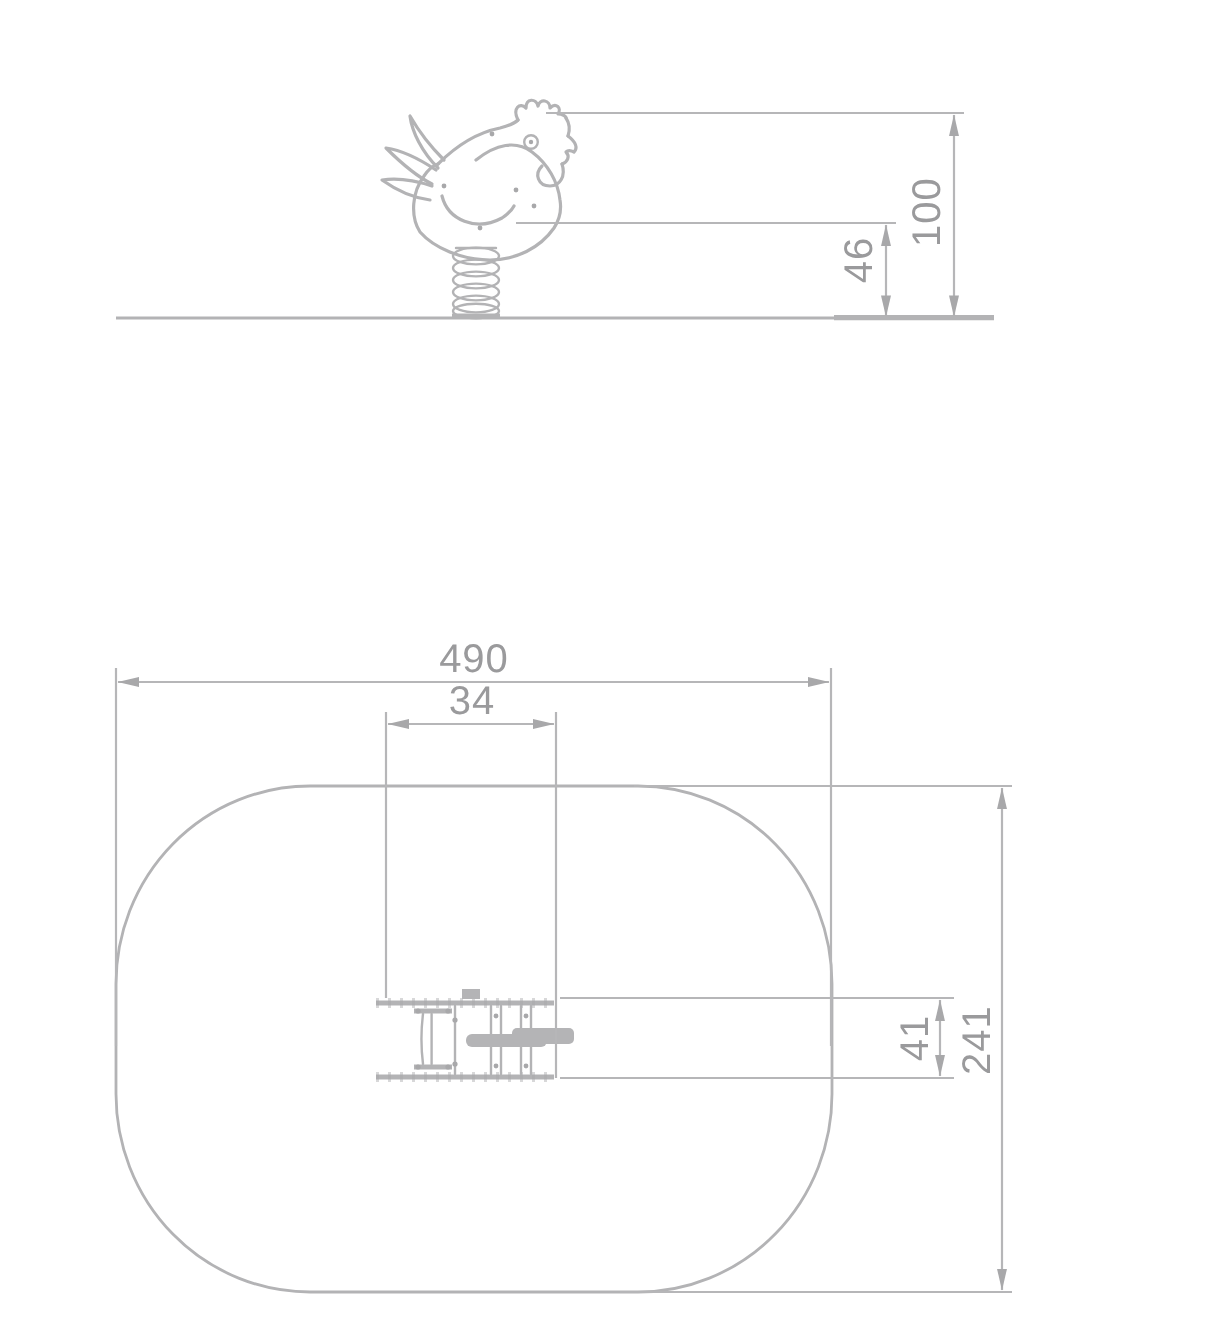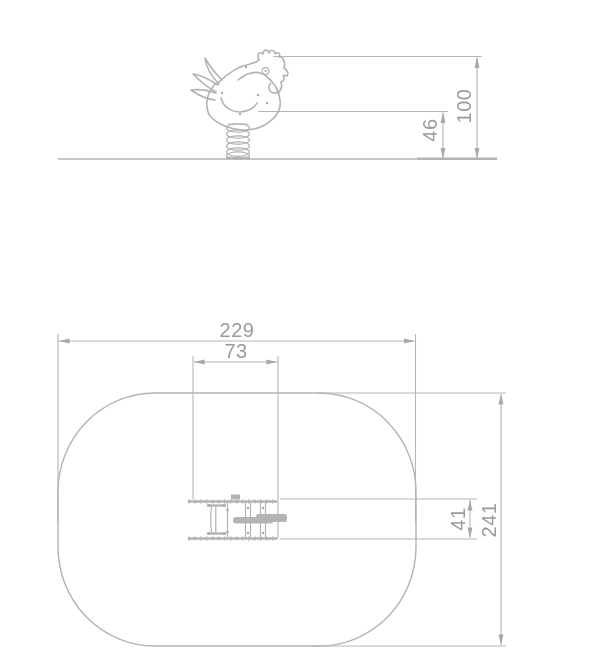--- a/index.html
+++ b/index.html
@@ -163,21 +163,21 @@
         <path class="dim" d="M310,646 L506,646"></path>
         <path class="dim" marker-start="url(#arw)" marker-end="url(#arw)" d="M501,394 L501,645"></path>
       </g>
     </g>
   </svg>
 
   <div class="dim-label vert" style="left:464px;top:106px;">100</div>
 
   <div class="dim-label vert" style="left:430px;top:130px;">46</div>
 
-  <div class="dim-label" style="left:237px;top:330px;">229</div>
+  <div class="dim-label" style="left:237px;top:330px;">490</div>
 
-  <div class="dim-label" style="left:236px;top:351px;">73</div>
+  <div class="dim-label" style="left:236px;top:351px;">34</div>
 
   <div class="dim-label vert" style="left:458px;top:519px;">41</div>
 
   <div class="dim-label vert" style="left:489px;top:520px;">241</div>
 
 </div>
 
 </body></html>

